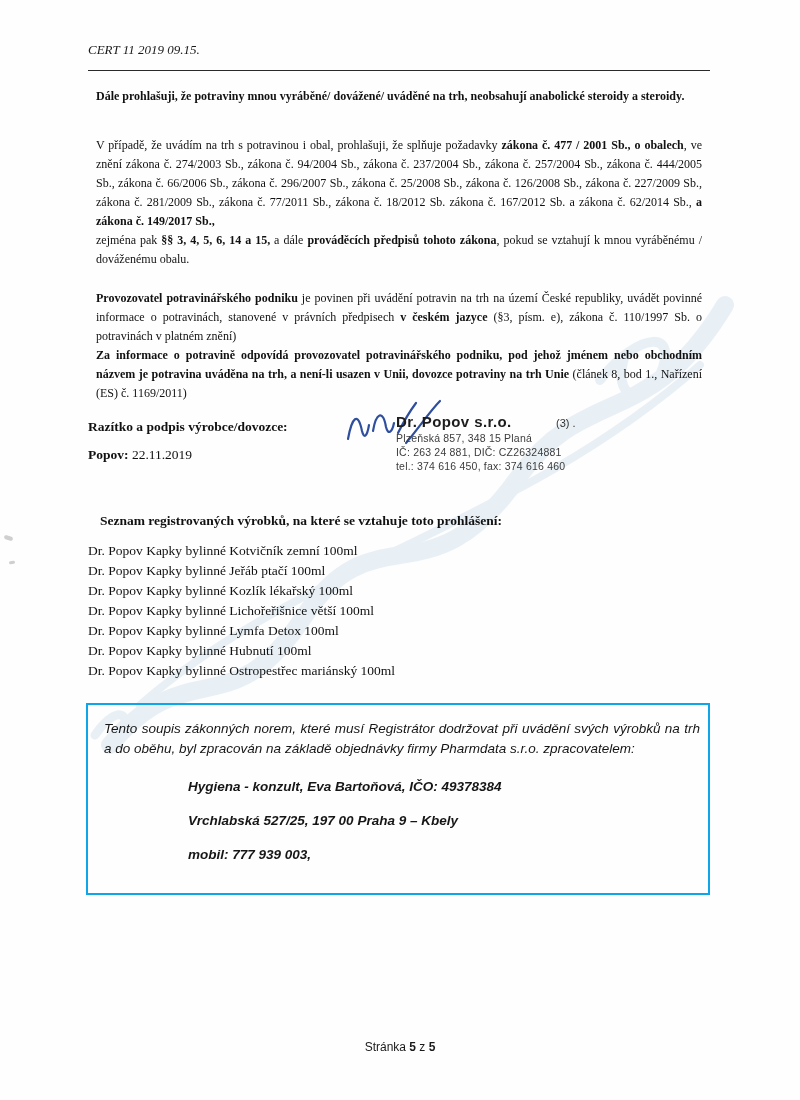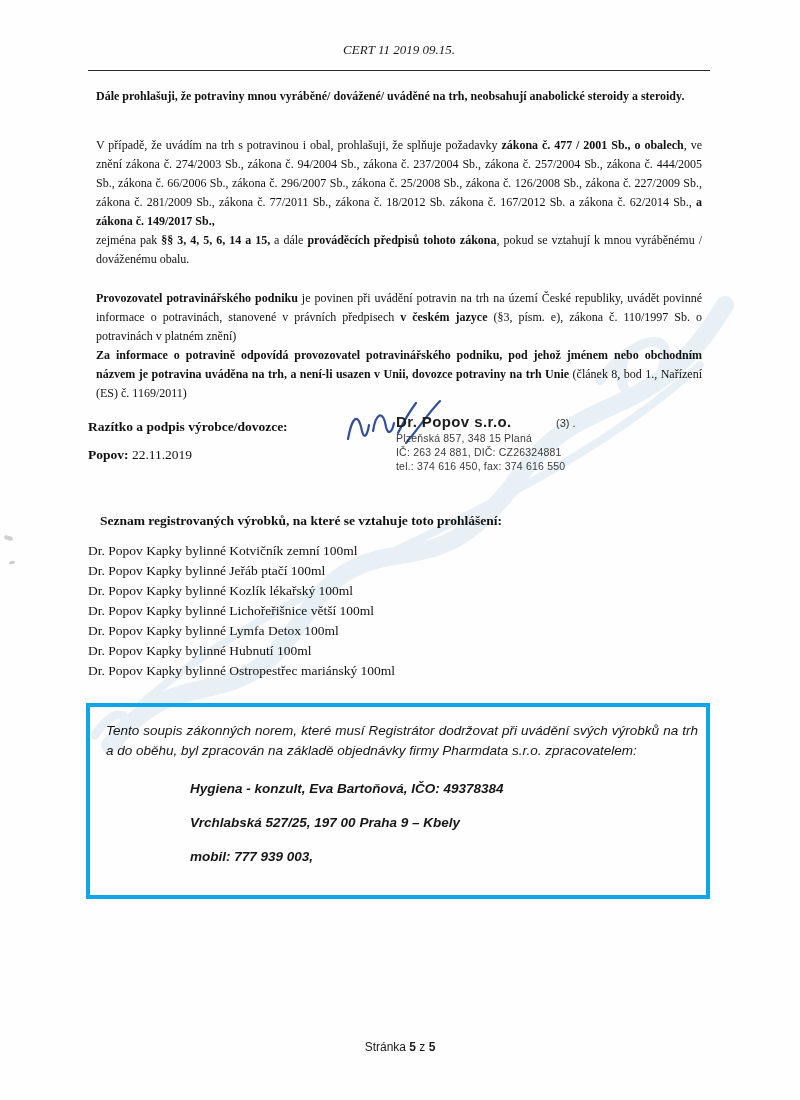--- a/index.html
+++ b/index.html
@@ -2,21 +2,21 @@
 <html><head>
 <meta charset="utf-8">
 <style>
   html,body{margin:0;padding:0;background:#ffffff;}
   .page{
     position:relative;width:800px;height:1100px;background:#fefefe;
     font-family:"Liberation Serif",serif;color:#111;overflow:hidden;
   }
   .content{position:absolute;inset:0;padding:42px 90px 0 88px;box-sizing:border-box;}
   .b{font-weight:bold;}
-  .doc-ref{text-align:center;font-style:italic;font-size:13px;color:#1a1a1a;}
+  .doc-ref{text-align:left;font-style:italic;font-size:13px;color:#1a1a1a;}
   .header-rule{margin:12px 0 0 0;border:none;border-top:1.4px solid #2a2a2a;}
   .para{font-size:12px;line-height:19px;text-align:justify;margin:8px;}
   .bold-intro{margin-top:16px;font-weight:bold;}
   .packaging{margin-top:30px;}
   .section-heading{margin:44px 0 0 0;font-size:13.5px;font-weight:bold;text-decoration:underline;}
   .labeling{margin-top:20px;}
   .sig-row{position:relative;margin-top:14px;height:84px;}
   .sig-label{font-size:13.5px;font-weight:bold;}
   .datum-row{position:absolute;top:30px;left:0;font-size:13.5px;}
   .datum-label{font-weight:bold;}
@@ -24,21 +24,21 @@
   .stamp-head{white-space:nowrap;}
   .stamp-company{font-weight:bold;font-size:15px;letter-spacing:.4px;color:#1d1d1d;}
   .stamp-note{font-size:11px;color:#333;margin-left:40px;}
   .stamp-line{font-size:10.5px;line-height:14px;color:#3c3c3c;letter-spacing:.2px;}
   .stamp .stamp-line:first-of-type{margin-top:2px;margin-left:10px;}
   .signature-svg{position:absolute;left:252px;top:-18px;}
   .products-heading{margin:12px;font-size:13.5px;font-weight:bold;}
   .product-list{margin-top:8px;}
   .product-item{font-size:13.5px;line-height:20px;margin:0;}
   .processor-box{
-    margin:22px 0 0 -2px;border:4px solid #0ea5e9;padding:14px 8px 12px 16px;
+    margin:22px 0 0 -2px;border:2px solid #0ea5e9;padding:14px 8px 12px 16px;
     font-family:"Liberation Sans",sans-serif;font-style:italic;font-size:13.5px;color:#161616;
   }
   .box-para{margin:0;line-height:20px;text-align:justify;}
   .contact-block{margin-top:20px;margin-left:84px;}
   .contact-line{font-weight:bold;margin:0 0 18px 0;line-height:16px;}
   .footer{
     position:absolute;left:0;right:0;top:1040px;text-align:center;
     font-family:"Liberation Sans",sans-serif;font-size:12px;color:#1a1a1a;
   }
   .watermark-svg{position:absolute;inset:0;pointer-events:none;}
@@ -89,21 +89,21 @@
       </svg>
 
       
       <div class="stamp">
         <div class="stamp-head">
           <span class="stamp-company">Dr. Popov s.r.o.</span>
           <span class="stamp-note">(3) .</span>
         </div>
         <div class="stamp-line">Plzeňská 857, 348 15  Planá</div>
         <div class="stamp-line">IČ: 263 24 881, DIČ: CZ26324881</div>
-        <div class="stamp-line">tel.: 374 616 450, fax: 374 616 550</div>
+        <div class="stamp-line">tel.: 374 616 450, fax: 374 616 460</div>
       </div>
 
       <div class="datum-row">
         <span class="datum-label">Popov:</span>
         <span class="datum-value">22.11.2019</span>
       </div>
     </div>
 
     <p class="products-heading">Seznam registrovaných výrobků, na které se vztahuje toto prohlášení:</p>
 

